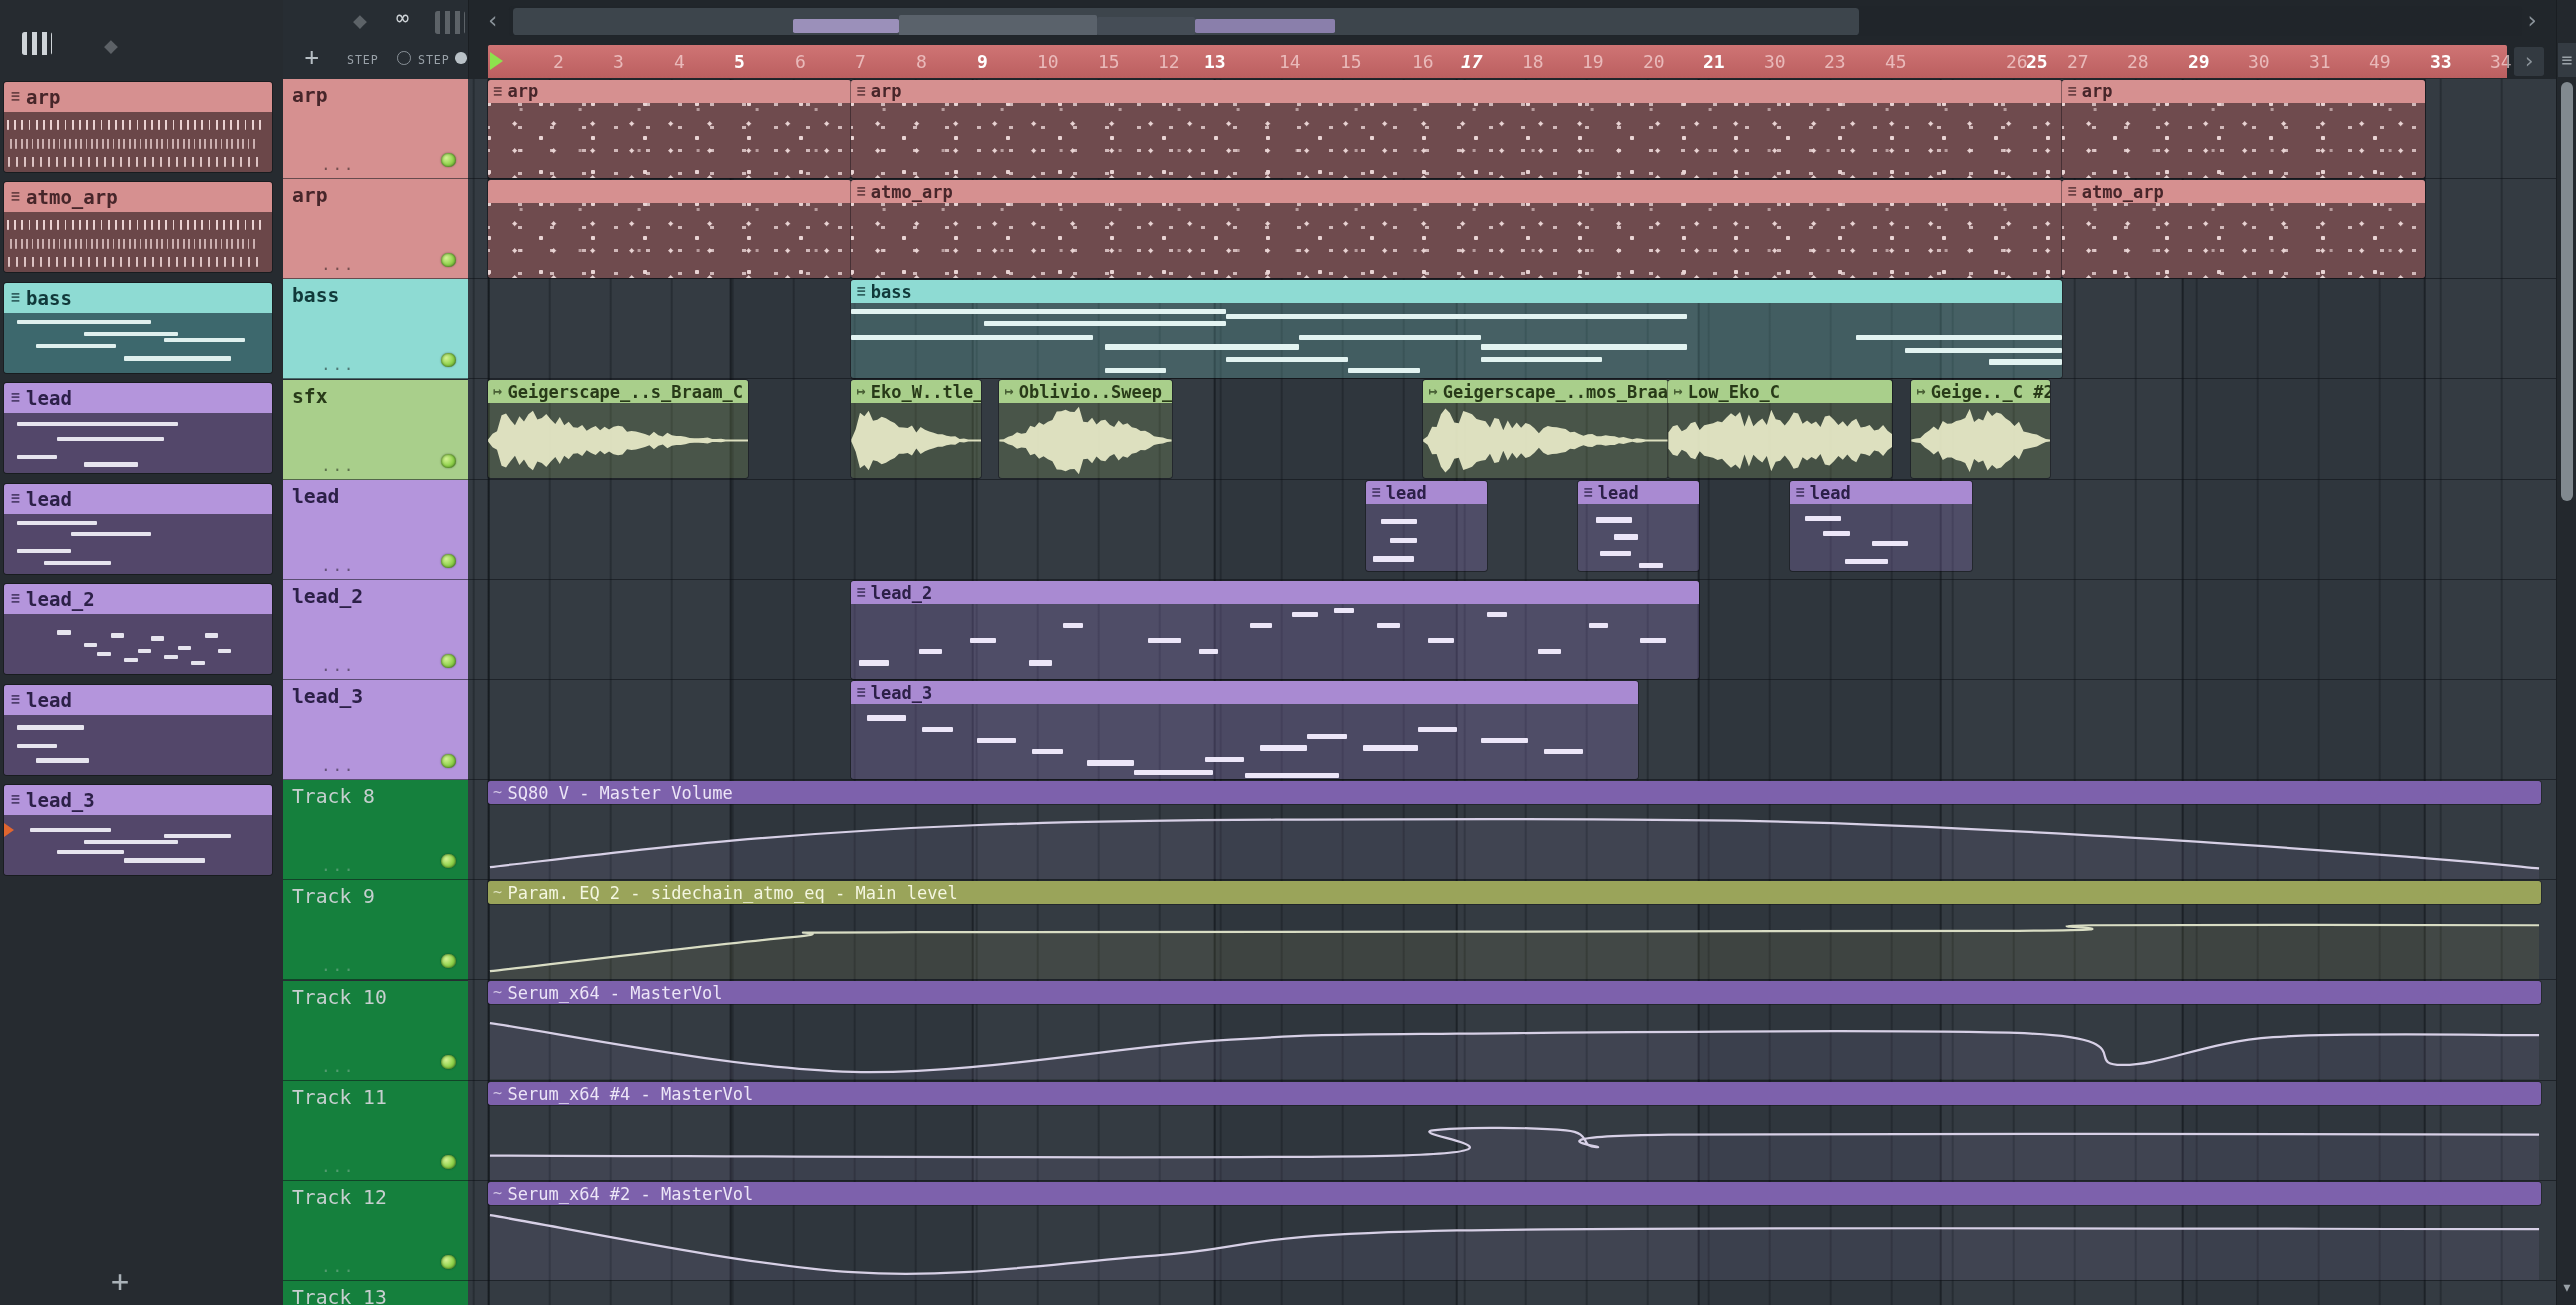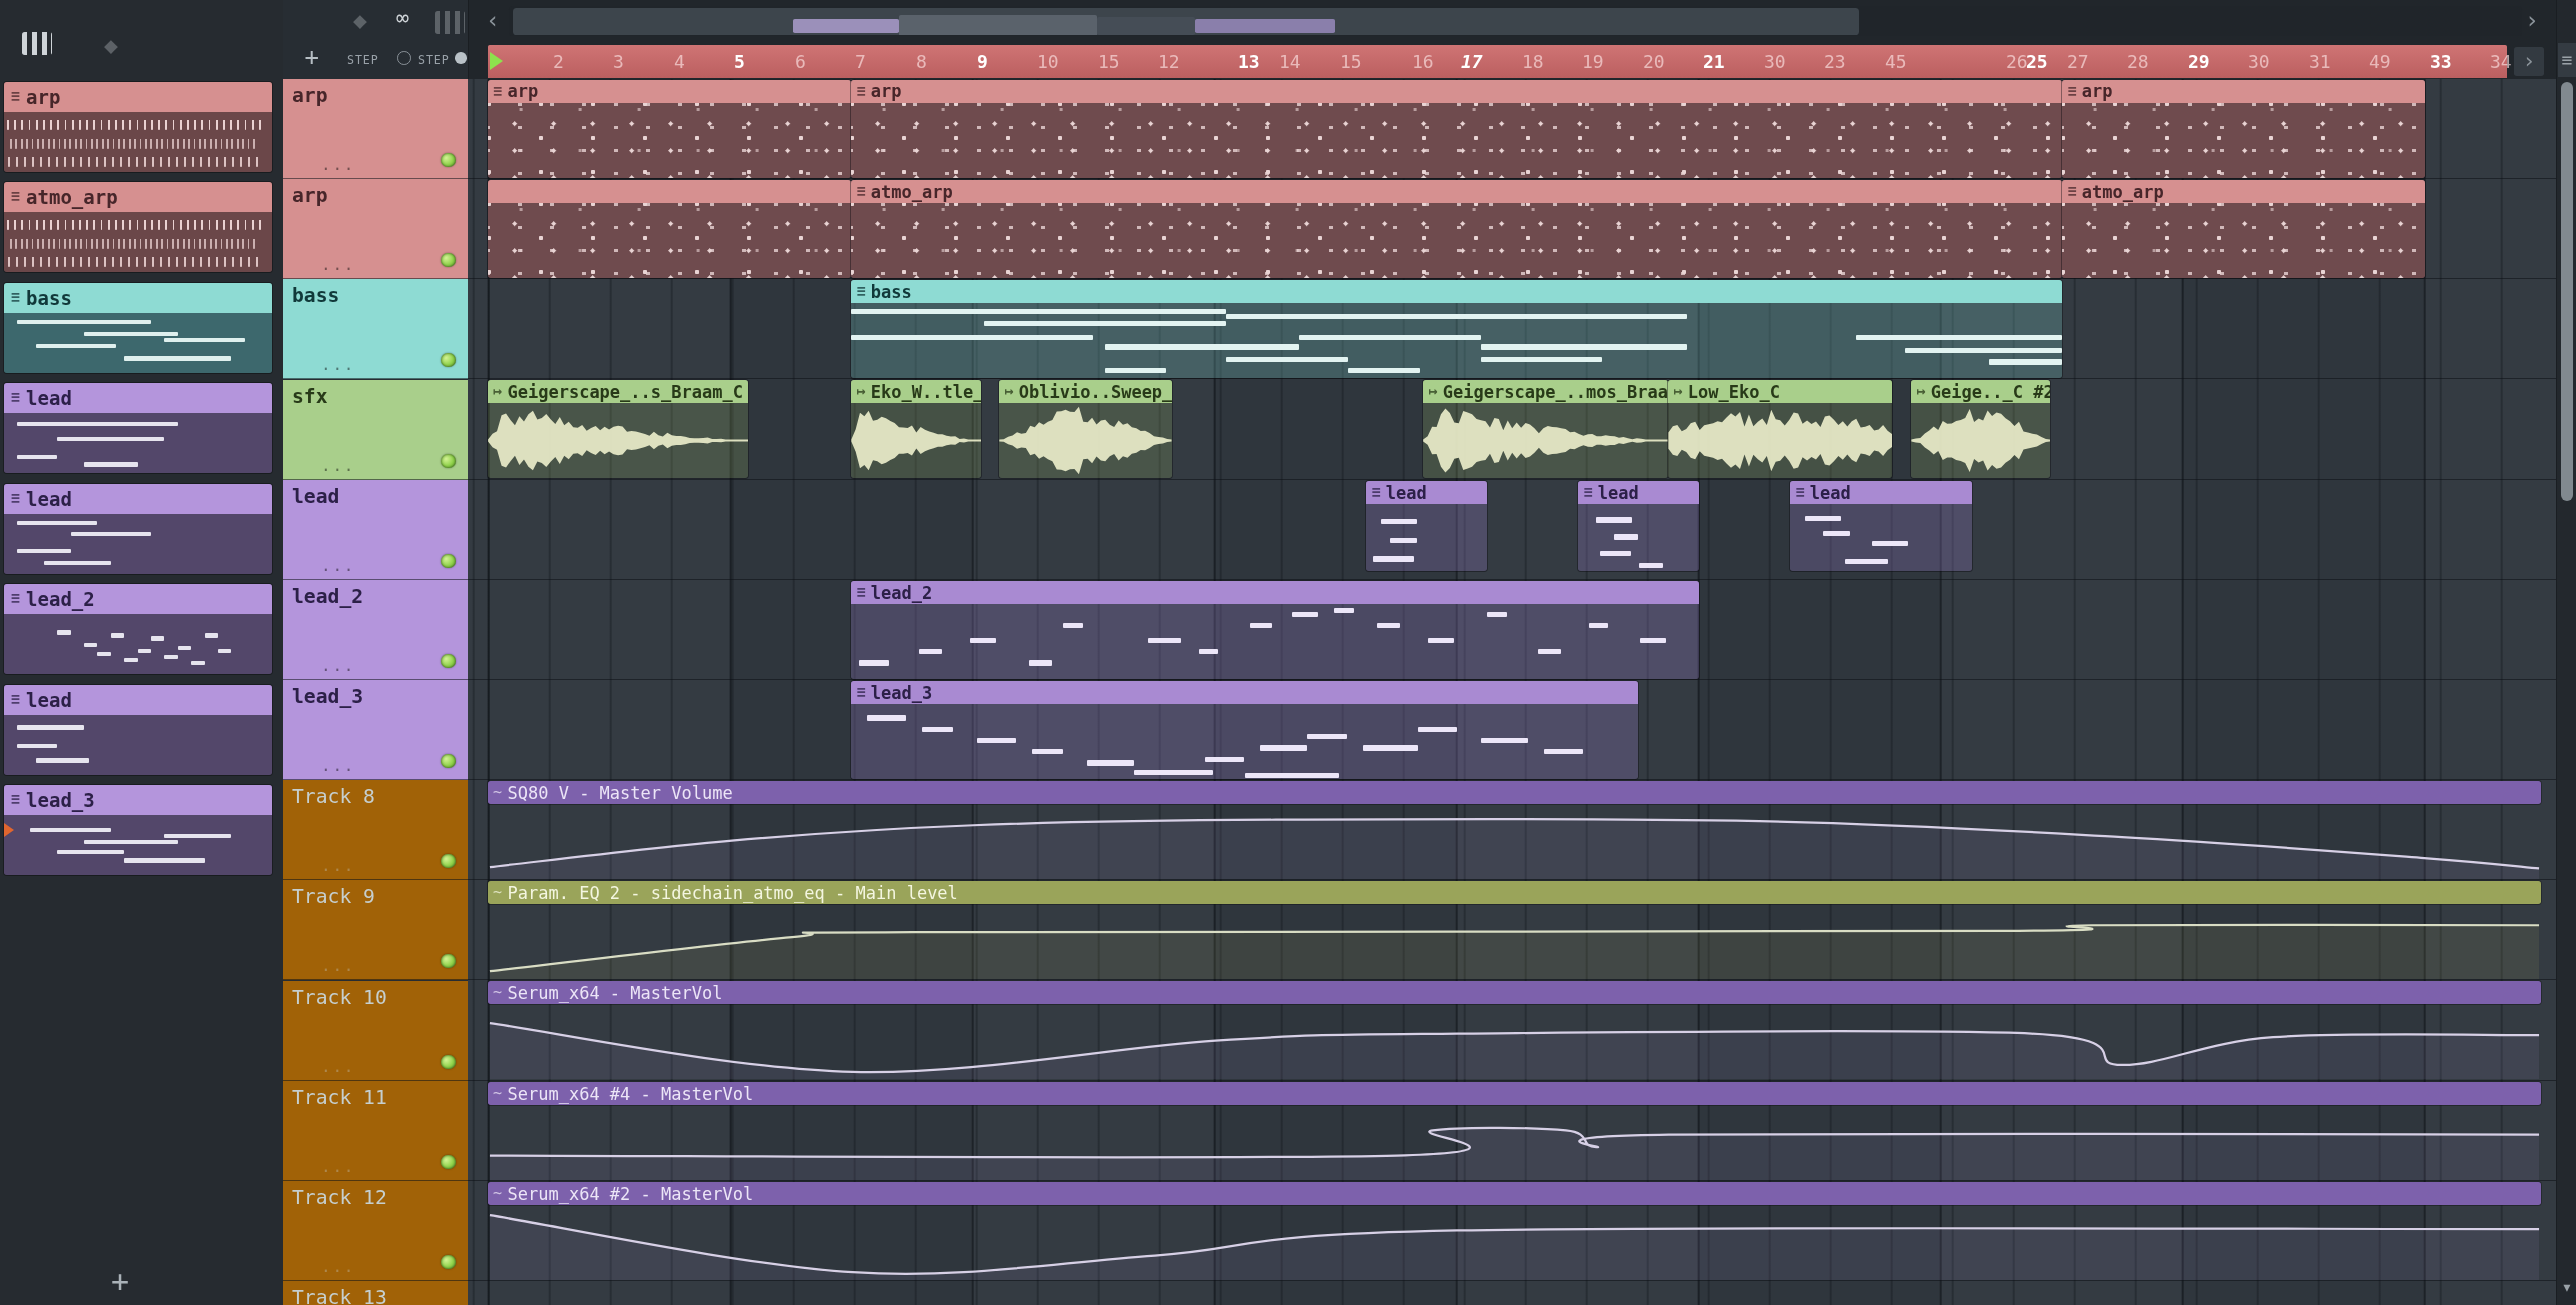--- a/index.html
+++ b/index.html
@@ -51,21 +51,21 @@
   #step-toggle{position:absolute;left:114px;top:51px;width:11.6px;height:11.6px;border:1.8px solid #8a9299;border-radius:50%;}
   #slide-dot{position:absolute;left:172px;top:52px;width:11.6px;height:11.6px;background:#b9c1c7;border-radius:50%;}
   #track-headers{position:absolute;left:0;top:79px;width:100%;bottom:0;overflow:hidden;}
   .th{position:absolute;left:0;width:100%;height:100px;border-bottom:0.9px solid rgba(15,19,23,.55);box-sizing:border-box;}
   .th-name{position:absolute;left:9px;top:5.4px;font-size:19.7px;font-weight:bold;}
   .th-dots{position:absolute;left:38px;bottom:3.6px;font-size:16px;letter-spacing:1.8px;color:rgba(0,0,0,.45);}
   .th-salmon{background:#d69090;} .th-salmon .th-name{color:#47262a;}
   .th-cyan{background:#8edbd3;} .th-cyan .th-name{color:#11393a;}
   .th-green{background:#a9cf8b;} .th-green .th-name{color:#283a18;}
   .th-purple{background:#b495dc;} .th-purple .th-name{color:#2c2048;}
-  .th-dark{background:#a16207;text-align:center;} .th-dark .th-name{color:#c6cfcf;font-weight:normal;}
+  .th-dark{background:#15803d;text-align:center;} .th-dark .th-name{color:#c6cfcf;font-weight:normal;}
   .th-dark .th-dots{color:rgba(198,207,207,.35);}
   .led{position:absolute;right:12.5px;bottom:10.7px;width:14.3px;height:14.3px;border-radius:50%;
     background:radial-gradient(circle at 35% 35%,#d3f294,#8fd24a 55%,#5d9430);box-shadow:inset 0 0 2.7px #274a10,0 0 1.8px rgba(0,0,0,.5);}
 
   
   #top-scrollbar{position:absolute;left:468px;top:3.6px;width:2089px;height:36px;}
   .sb-arrow{position:absolute;top:3.6px;font-size:23px;color:#8a9299;line-height:27px;}
   #sb-left{left:18px;}
   #sb-right{left:2057px;}
   .sb-track{position:absolute;left:41px;top:2.7px;width:2013px;height:30px;background:#20252a;border-radius:3.6px;}
@@ -335,21 +335,21 @@
         <span class="bar-num" style="left: 145px;">3</span>
         <span class="bar-num" style="left: 206px;">4</span>
         <span class="bar-num strong" style="left: 266px;">5</span>
         <span class="bar-num" style="left: 327px;">6</span>
         <span class="bar-num" style="left: 387px;">7</span>
         <span class="bar-num" style="left: 448px;">8</span>
         <span class="bar-num strong" style="left: 509px;">9</span>
         <span class="bar-num" style="left: 569px;">10</span>
         <span class="bar-num" style="left: 630px;">15</span>
         <span class="bar-num" style="left: 690px;">12</span>
-        <span class="bar-num strong" style="left: 770px; text-align: right;">13</span>
+        <span class="bar-num strong" style="left: 736px; text-align: right;">13</span>
         <span class="bar-num" style="left: 811px;">14</span>
         <span class="bar-num" style="left: 872px;">15</span>
         <span class="bar-num" style="left: 944px;">16</span>
         <span class="bar-num strong" style="left: 993px; font-style: italic;">17</span>
         <span class="bar-num" style="left: 1054px;">18</span>
         <span class="bar-num" style="left: 1114px;">19</span>
         <span class="bar-num" style="left: 1175px;">20</span>
         <span class="bar-num strong" style="left: 1235px;">21</span>
         <span class="bar-num" style="left: 1296px;">30</span>
         <span class="bar-num" style="left: 1356px;">23</span>

